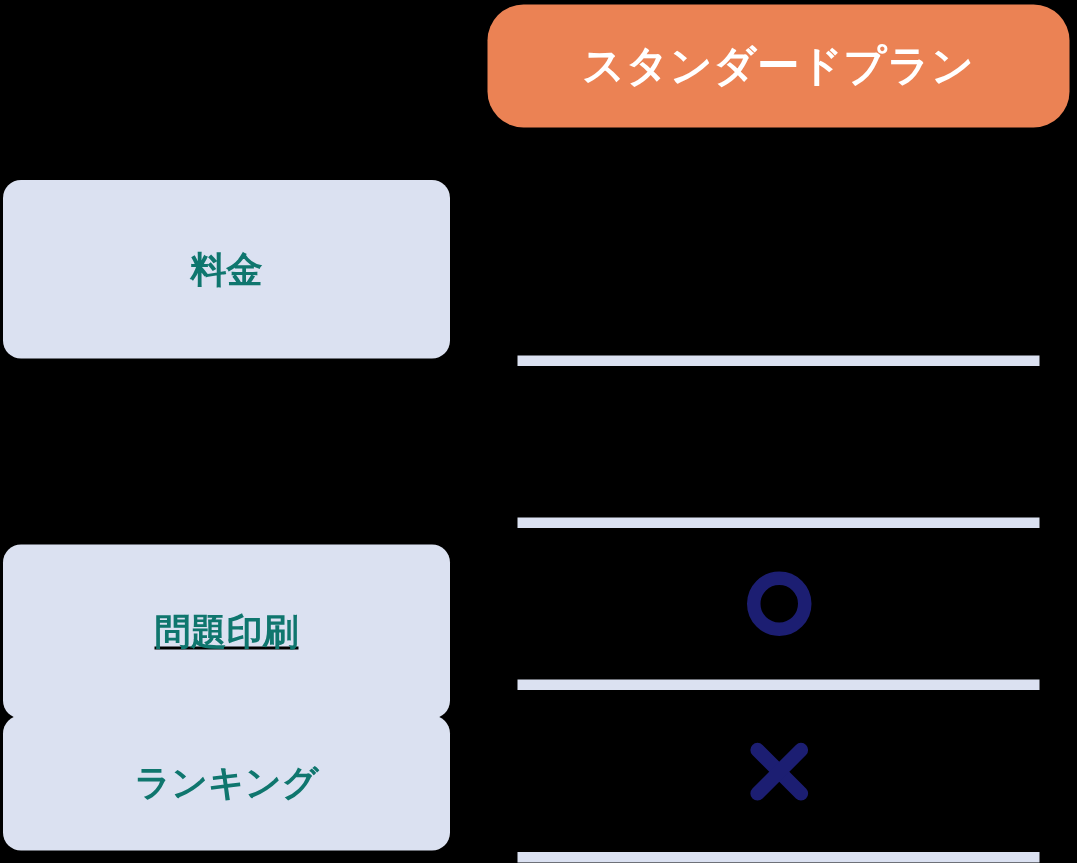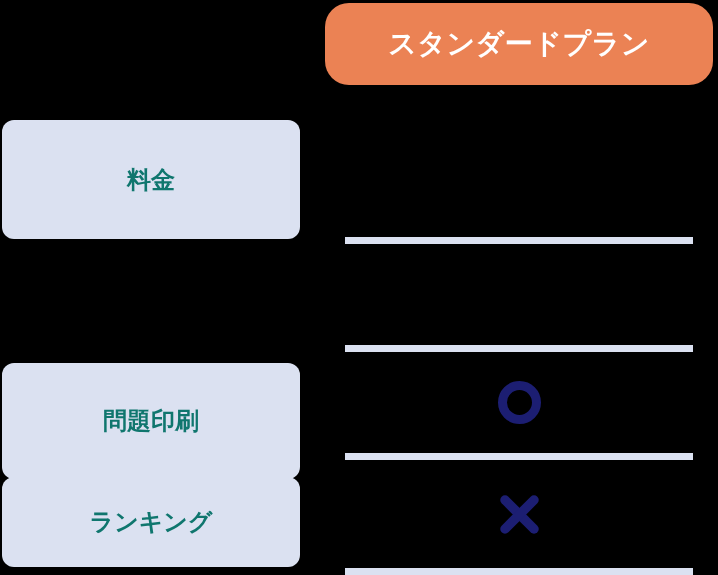--- a/index.html
+++ b/index.html
@@ -27,21 +27,21 @@
     position: absolute; left: 2px; width: 298px;
     background: #DBE1F1;
     border-radius: 12px;
     display: flex; align-items: center; justify-content: center;
   }
   .feature-label span {
     color: #0f766e; font-size: 24px; font-weight: bold;
   }
   .label-0 { top: 120px; height: 119px; }
   .label-1 { top: 253px; height: 95px; }
-  .label-2 { top: 363px; height: 116px; }
+  .label-2 { top: 363px; height: 116px; text-decoration: underline; }
   .label-3 { top: 477px; height: 90px; }
 
   .separator {
     position: absolute; left: 345px; width: 348px; height: 7px;
     background: #DBE1F1;
   }
   .sep-0 { top: 237px; }
   .sep-1 { top: 345px; }
   .sep-2 { top: 453px; }
   .sep-3 { top: 568px; }

